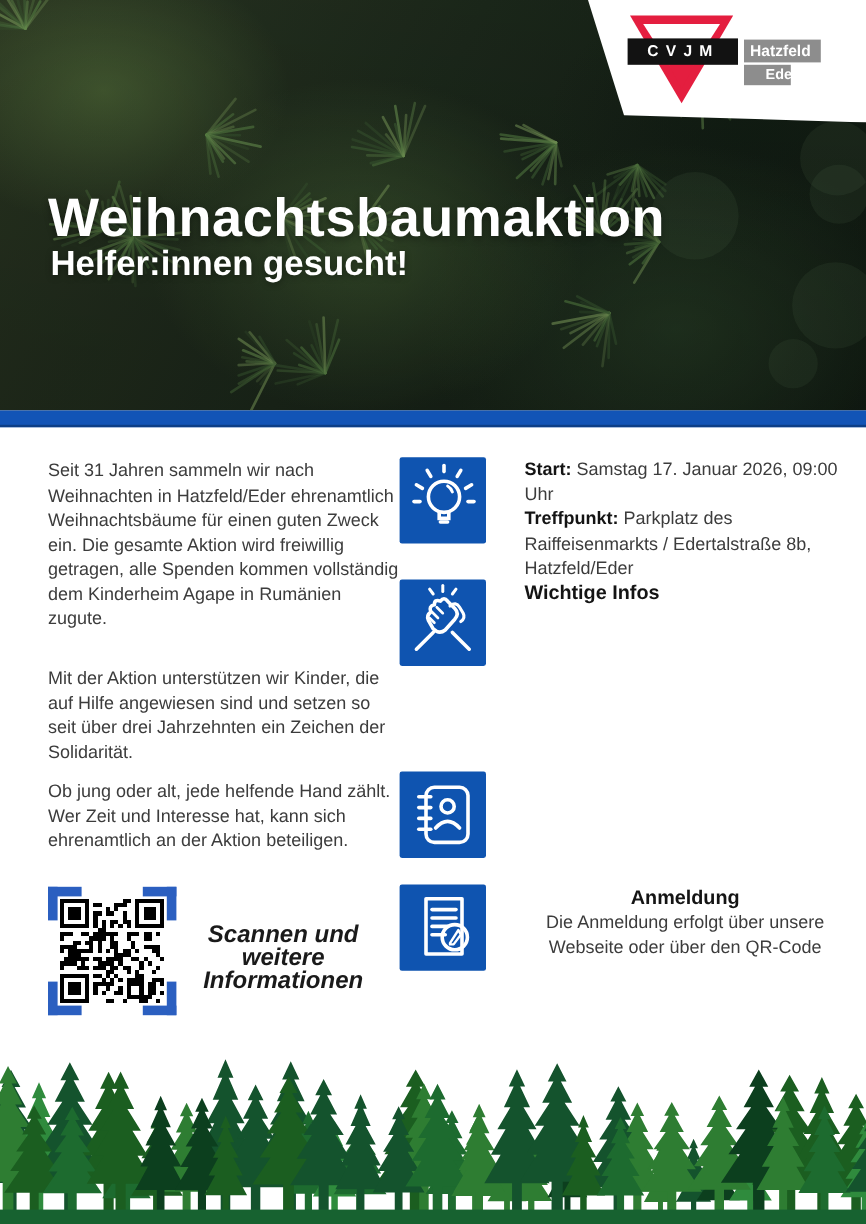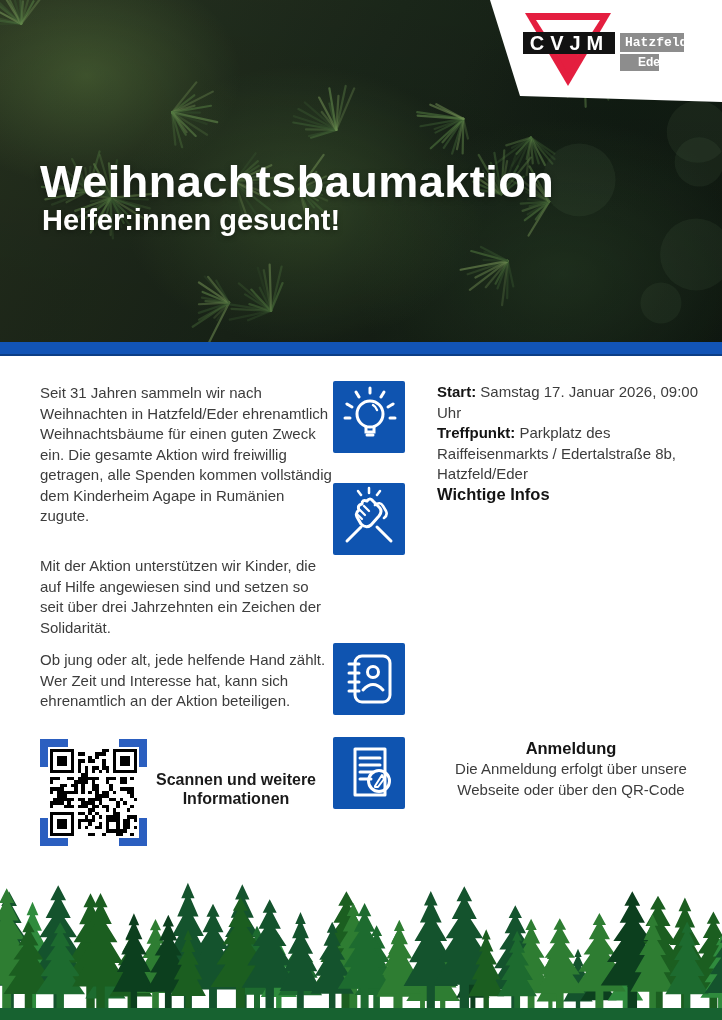--- a/index.html
+++ b/index.html
@@ -31,24 +31,24 @@
   .hero-title{position:absolute;left:40px;top:156px;color:#fff;font-size:45px;font-weight:bold;
     letter-spacing:.5px;text-shadow:0 2px 6px rgba(0,0,0,.35);}
   .hero-subtitle{position:absolute;left:42px;top:204px;color:#fff;font-size:29px;font-weight:bold;
     text-shadow:0 2px 5px rgba(0,0,0,.35);}
 
   
   .logo-wedge{position:absolute;left:0;top:0;width:722px;height:110px;background:#fff;
     clip-path:polygon(490px 0, 722px 0, 722px 102px, 520px 96px);}
   .logo-triangle{position:absolute;left:524px;top:12px;}
   .logo-bar{position:absolute;left:523px;top:32px;width:92px;height:22px;background:var(--bar-black);
-    color:#fff;font-weight:bold;font-size:20px;letter-spacing:6px;text-align:center;line-height:22px;
+    color:#fff;font-weight:bold;font-size:13px;letter-spacing:6px;text-align:center;line-height:22px;
     padding-left:1px;}
   .logo-box1{position:absolute;left:620px;top:33px;width:64px;height:19px;background:var(--logo-gray);
-    color:#fff;font-weight:bold;font-size:13px;line-height:19px;padding-left:5px;font-family:Liberation Mono, monospace;}
+    color:#fff;font-weight:bold;font-size:13px;line-height:19px;padding-left:5px;}
   .logo-box2{position:absolute;left:620px;top:54px;width:39px;height:17px;background:var(--logo-gray);
     color:#fff;font-weight:bold;font-size:12px;line-height:17px;padding-left:18px;}
 
   
   .accent-bar{position:absolute;left:0;top:342px;width:722px;height:14px;background:#1254b6;
     border-bottom:2px solid #0c3e86;}
 
   
   .para{position:absolute;left:40px;width:292px;font-size:15px;line-height:20.5px;color:var(--text-dark);}
   .p1{top:383px;}
@@ -57,21 +57,21 @@
 
   
   .qr-block{position:absolute;left:40px;top:739px;width:107px;height:107px;}
   .qr-modules{position:absolute;left:10px;top:10px;width:87px;height:87px;}
   .bracket{position:absolute;width:28px;height:28px;}
   .bk-tl{left:0;top:0;border-left:8px solid var(--bracket-blue);border-top:8px solid var(--bracket-blue);}
   .bk-tr{right:0;top:0;border-right:8px solid var(--bracket-blue);border-top:8px solid var(--bracket-blue);}
   .bk-bl{left:0;bottom:0;border-left:8px solid var(--bracket-blue);border-bottom:8px solid var(--bracket-blue);}
   .bk-br{right:0;bottom:0;border-right:8px solid var(--bracket-blue);border-bottom:8px solid var(--bracket-blue);}
   .qr-caption{position:absolute;left:150px;top:770px;width:172px;text-align:center;
-    font-weight:bold;font-size:16px;line-height:19px;color:#1a1a1a;}
+    font-weight:bold;font-size:20px;line-height:19px;color:#1a1a1a;font-style:italic;}
 
   
   .sect{position:absolute;left:333px;width:372px;display:flex;gap:32px;align-items:flex-start;}
   .s1{top:381px;}
   .s2{top:483px;}
   .s3{top:643px;}
   .s4{top:737px;text-align:center;}
   .icon-tile{flex:0 0 72px;width:72px;height:72px;background:var(--accent-blue);border-radius:2px;}
   .icon-tile svg{display:block;}
   .sect-text{font-size:15px;line-height:20.5px;color:var(--text-dark);padding-top:1px;width:283px;}

